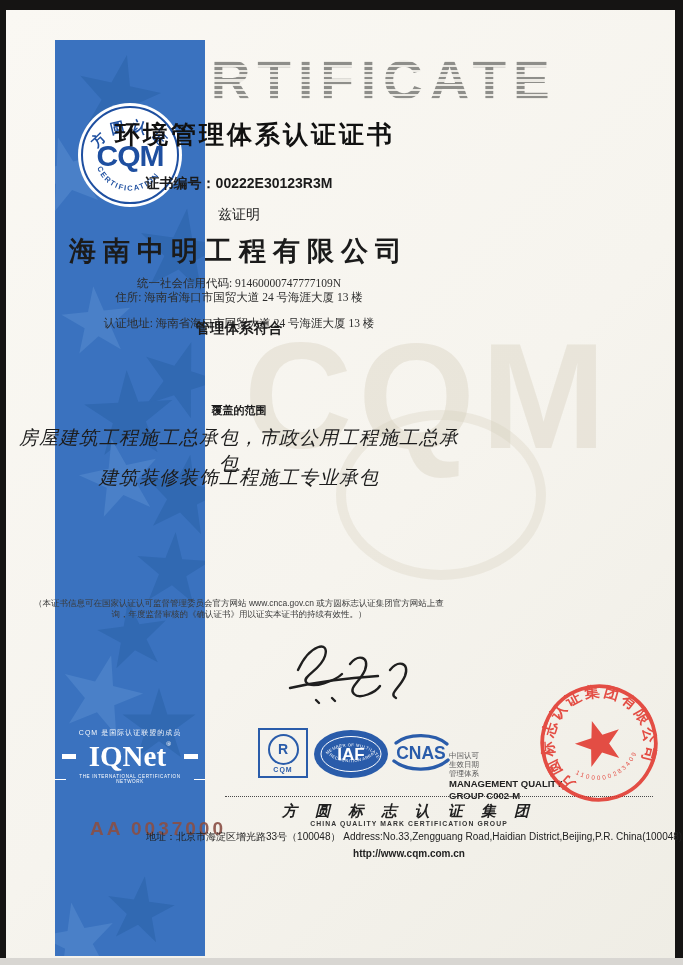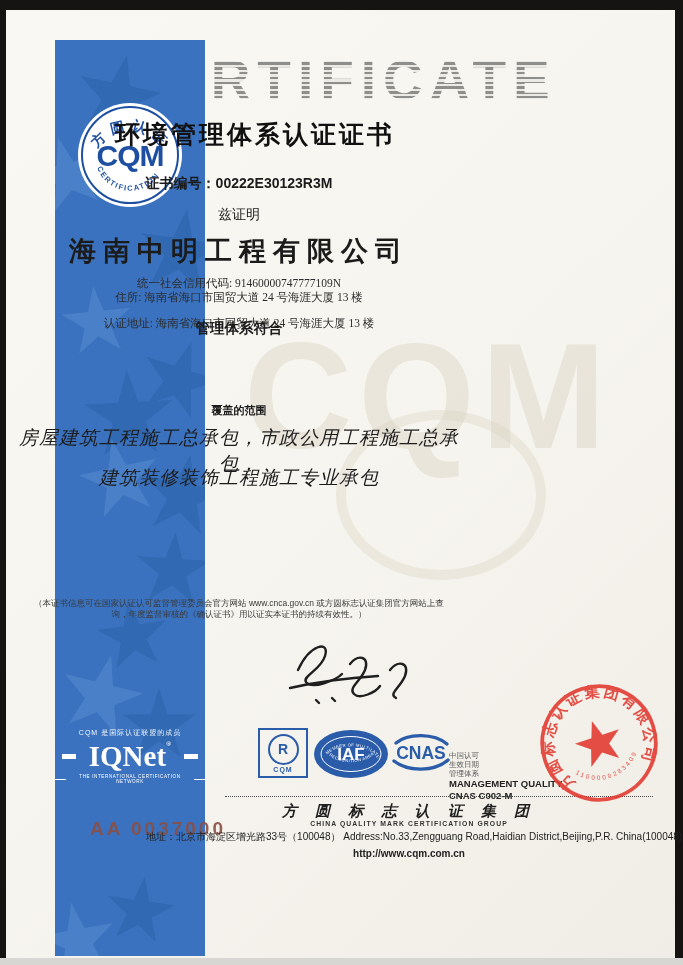--- a/index.html
+++ b/index.html
@@ -192,21 +192,21 @@
     <path d="M6,13 C18,3 44,3 57,14" fill="none" stroke="#2a5caa" stroke-width="3.4" stroke-linecap="round"></path>
     <path d="M4,31 C18,42 44,42 58,30" fill="none" stroke="#2a5caa" stroke-width="3.4" stroke-linecap="round"></path>
     <text x="31" y="29" text-anchor="middle" font-size="17.5" font-weight="bold" fill="#2a5caa" font-family="Liberation Sans, sans-serif">CNAS</text>
   </svg>
 
   <div class="acc">
     <div class="cn">中国认可</div>
     <div class="cn">生效日期</div>
     <div class="cn">管理体系</div>
     <div class="en">MANAGEMENT QUALITY</div>
-    <div class="en">CNAS C002-M</div>
+    <div class="en">GROUP C002-M</div>
   </div>
 
   <svg class="stamp" viewBox="0 0 120 120">
     <circle cx="60" cy="60" r="54" fill="none" stroke="#e2372e" stroke-width="3.6"></circle>
     <defs>
       <path id="stampArc" d="M 28.9,91.1 A 44,44 0 1 1 91.1,91.1"></path>
       <path id="stampNum" d="M 26,76 A 40,40 0 0 0 94,76"></path>
     </defs>
     <text font-size="14.5" font-weight="bold" fill="#e2372e" letter-spacing="2.5" font-family="Liberation Sans, sans-serif">
       <textPath href="#stampArc" startOffset="2">方圆标志认证集团有限公司</textPath>

